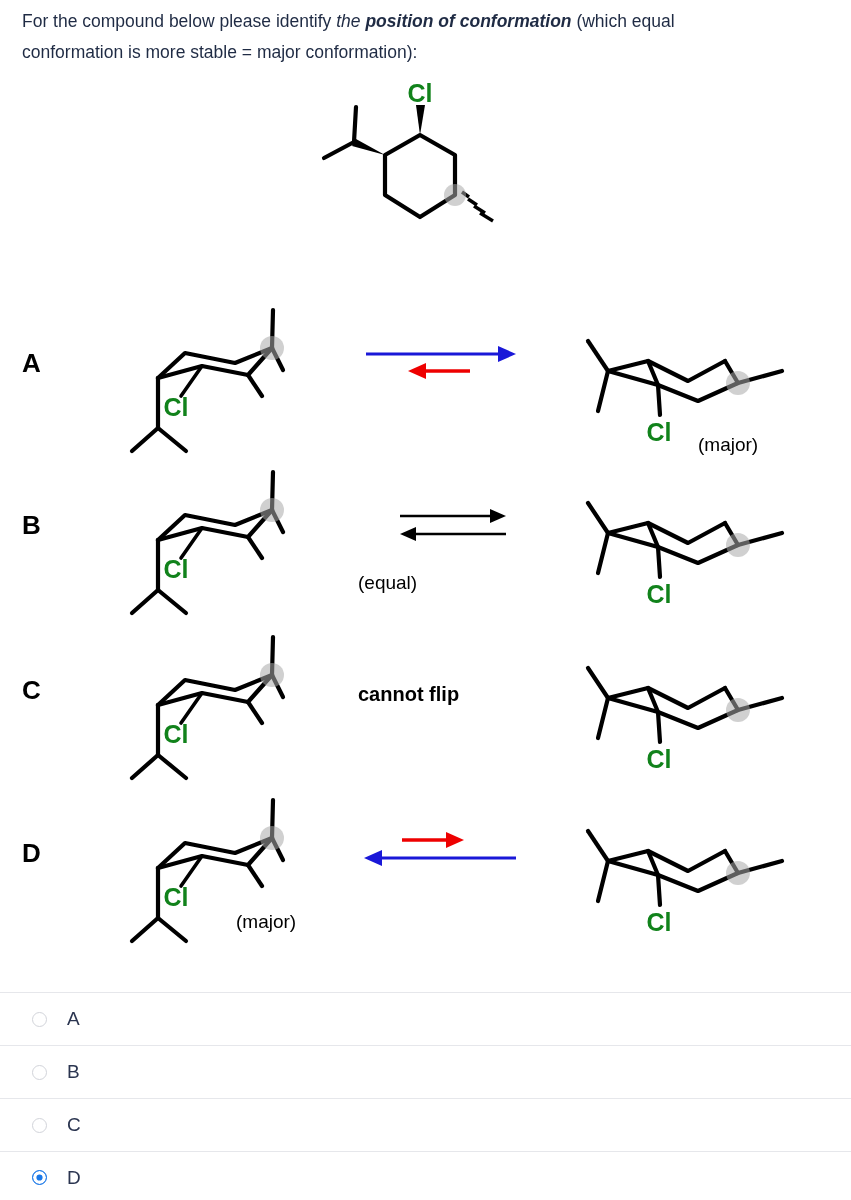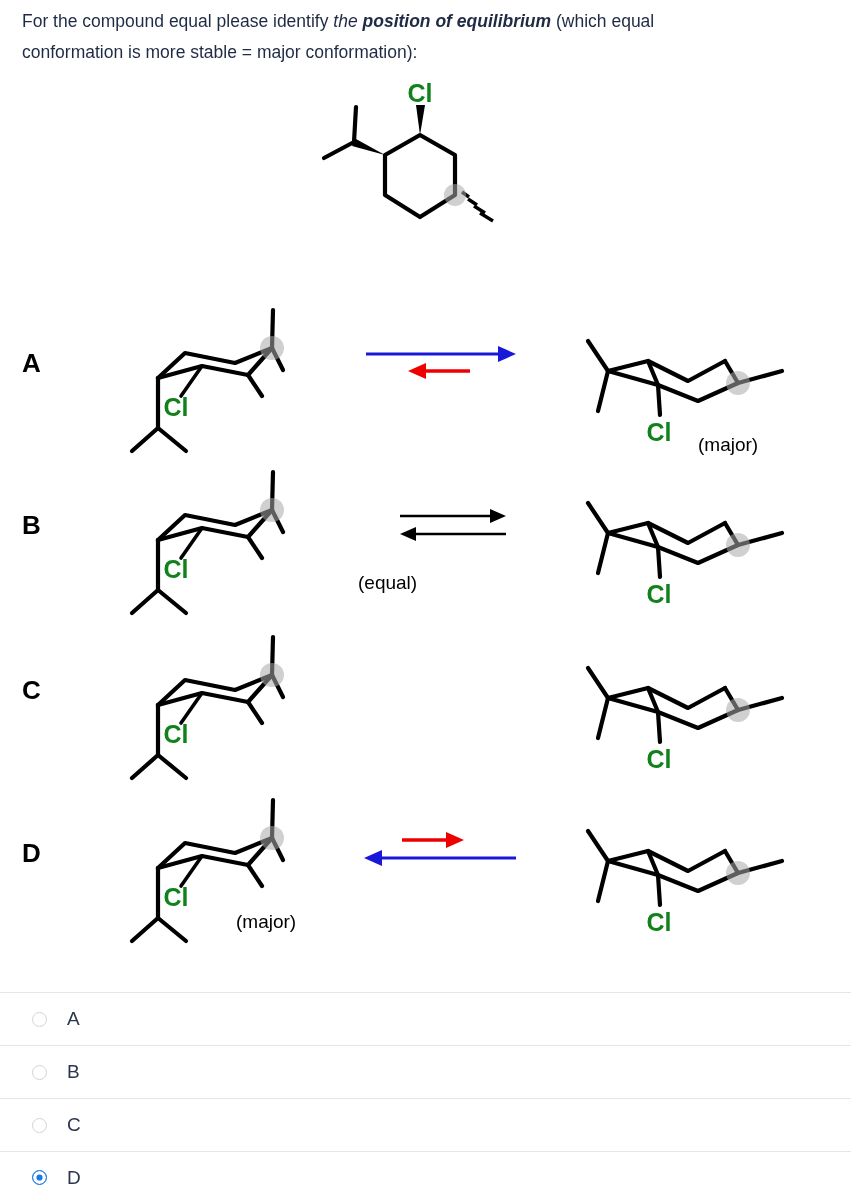--- a/index.html
+++ b/index.html
@@ -78,21 +78,21 @@
   .atom-dot { fill: #aaaaaa; opacity: 0.55; }
   .wedge { fill: #000; stroke: none; }
   .hash  { stroke: #000; stroke-width: 3.4; stroke-linecap: butt; }
 </style>
 </head>
 <body>
 
 <div class="page">
 
   <div class="prompt">
-    <span>For the compound equal please identify </span><span class="ital">the </span><span class="italbold">position of equilibrium</span><span> (which equal</span><br>
+    <span>For the compound below please identify </span><span class="ital">the </span><span class="italbold">position of conformation</span><span> (which equal</span><br>
     <span>conformation is more stable = major conformation):</span>
   </div>
 
   <div class="top-structure">
     <svg width="260" height="160" viewBox="0 0 260 160">
 
       <g>
         <path class="bond" d="M 85,75 L 120,55 L 155,75 L 155,115 L 120,137 L 85,115 Z"></path>
       </g>
 
@@ -267,20 +267,21 @@
         </g>
         <text class="cl-text" x="36" y="98" text-anchor="middle">Cl</text>
         <g>
           <path class="bond" d="M 18,60 L 18,110"></path>
           <path class="bond" d="M 18,110 L -8,133"></path>
           <path class="bond" d="M 18,110 L 46,133"></path>
         </g>
       </svg>
     </div>
 
+    <div class="eq-text bold" style="left:358px; top:38px;">cannot flip</div>
 
     <div class="chair-right">
       <svg width="250" height="130" viewBox="0 0 250 130">
         <g>
           <path class="bond" d="M 38,48 L 78,38 L 118,58 L 155,38"></path>
           <path class="bond" d="M 155,38 L 168,60 L 128,78 L 88,62 L 78,38"></path>
           <path class="bond" d="M 88,62 L 38,48"></path>
         </g>
         <g>
           <path class="bond" d="M 38,48 L 18,18"></path>

